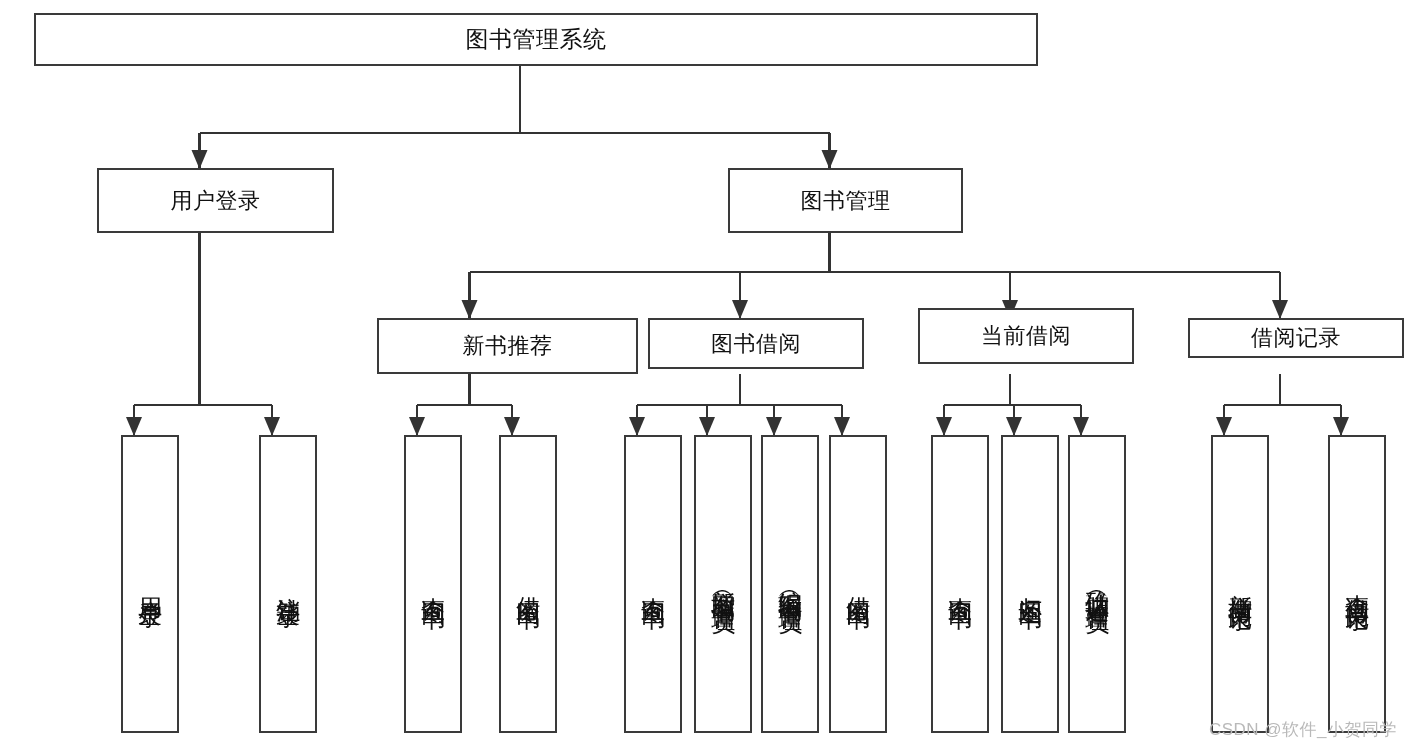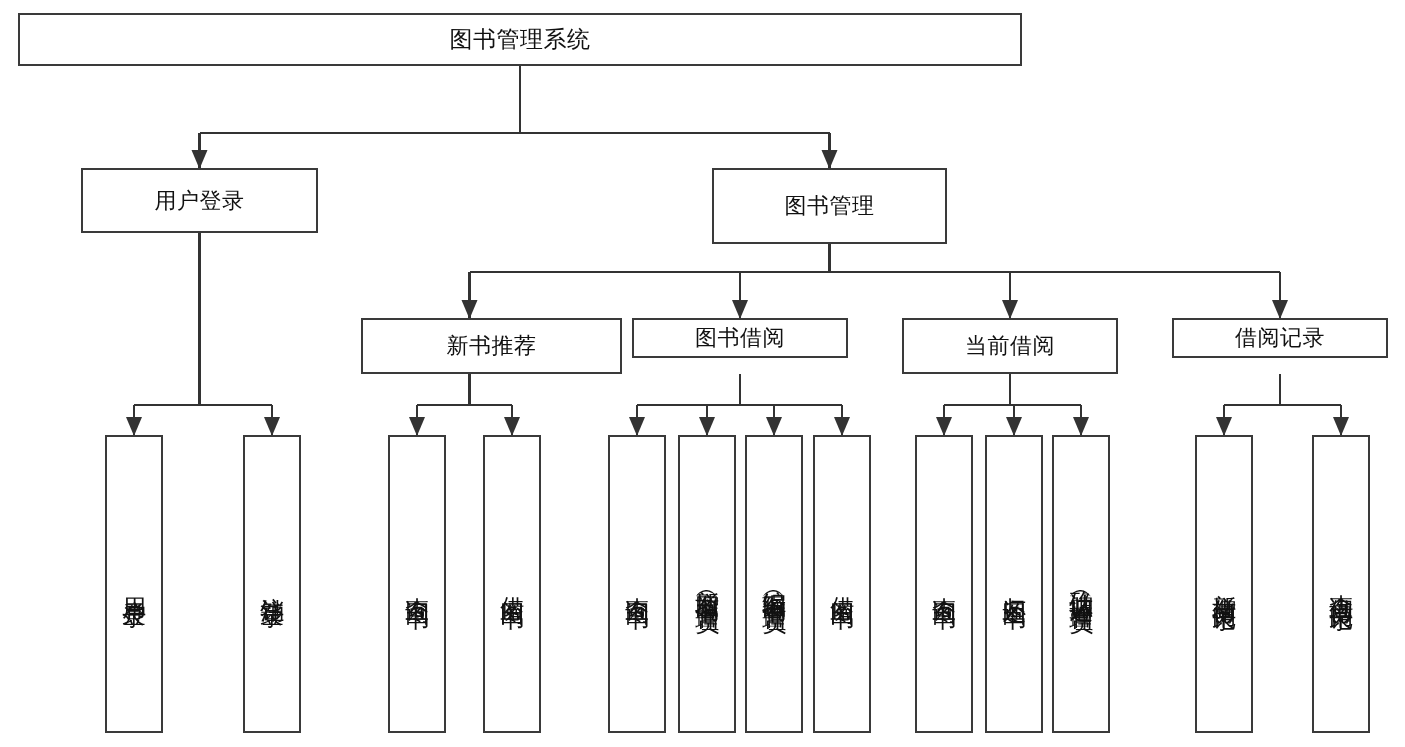--- a/index.html
+++ b/index.html
@@ -12,20 +12,21 @@
 
   .node{
     position:absolute;
     box-sizing:border-box;
     background:#ffffff;
     border:2.5px solid #3a3a3a;
     display:flex;
     align-items:center;
     justify-content:center;
     color:#111111;
+    margin-left:16px;
   }
   .node .lbl{
     display:block;
     text-align:center;
     color:#111111;
     line-height:1.18;
     white-space:pre;
   }
   
   .h-node .lbl{
@@ -108,30 +109,30 @@
       <line x1="1341" y1="405" x2="1341" y2="435" stroke="#333333" stroke-width="2.6" shape-rendering="crispEdges"></line>
       <polygon points="1333,417 1349,417 1341,436" fill="#333333"></polygon>
     </svg>
   <div id="nodes">
       <div class="node h-node root" style="left: 18px; top: 13px; width: 1004px; height: 53px;">
         <span class="lbl">图书管理系统</span>
       </div>
       <div class="node h-node" style="left: 81px; top: 168px; width: 237px; height: 65px;">
         <span class="lbl">用户登录</span>
       </div>
-      <div class="node h-node" style="left: 712px; top: 168px; width: 235px; height: 76px;">
+      <div class="node h-node" style="left: 712px; top: 168px; width: 235px; height: 65px;">
         <span class="lbl">图书管理</span>
       </div>
       <div class="node h-node" style="left: 361px; top: 318px; width: 261px; height: 56px;">
         <span class="lbl">新书推荐</span>
       </div>
-      <div class="node h-node" style="left: 632px; top: 318px; width: 216px; height: 40px;">
+      <div class="node h-node" style="left: 632px; top: 318px; width: 216px; height: 51px;">
         <span class="lbl">图书借阅</span>
       </div>
-      <div class="node h-node" style="left: 902px; top: 318px; width: 216px; height: 56px;">
+      <div class="node h-node" style="left: 902px; top: 308px; width: 216px; height: 56px;">
         <span class="lbl">当前借阅</span>
       </div>
       <div class="node h-node" style="left: 1172px; top: 318px; width: 216px; height: 40px;">
         <span class="lbl">借阅记录</span>
       </div>
       <div class="node v-node" style="left: 105px; top: 435px; width: 58px; height: 298px;">
         <span class="lbl">用户登录</span>
       </div>
       <div class="node v-node" style="left: 243px; top: 435px; width: 58px; height: 298px;">
         <span class="lbl">注销登录</span>
@@ -163,13 +164,14 @@
       <div class="node v-node" style="left: 1052px; top: 435px; width: 58px; height: 298px;">
         <span class="lbl">确认归还（管理员）</span>
       </div>
       <div class="node v-node" style="left: 1195px; top: 435px; width: 58px; height: 298px;">
         <span class="lbl">新增借阅记录</span>
       </div>
       <div class="node v-node" style="left: 1312px; top: 435px; width: 58px; height: 298px;">
         <span class="lbl">查询借阅记录</span>
       </div>
     </div>
+  <div class="watermark" style="right:8px;bottom:6px;">CSDN @软件_小贺同学</div>
 </div>
 
 </body></html>

